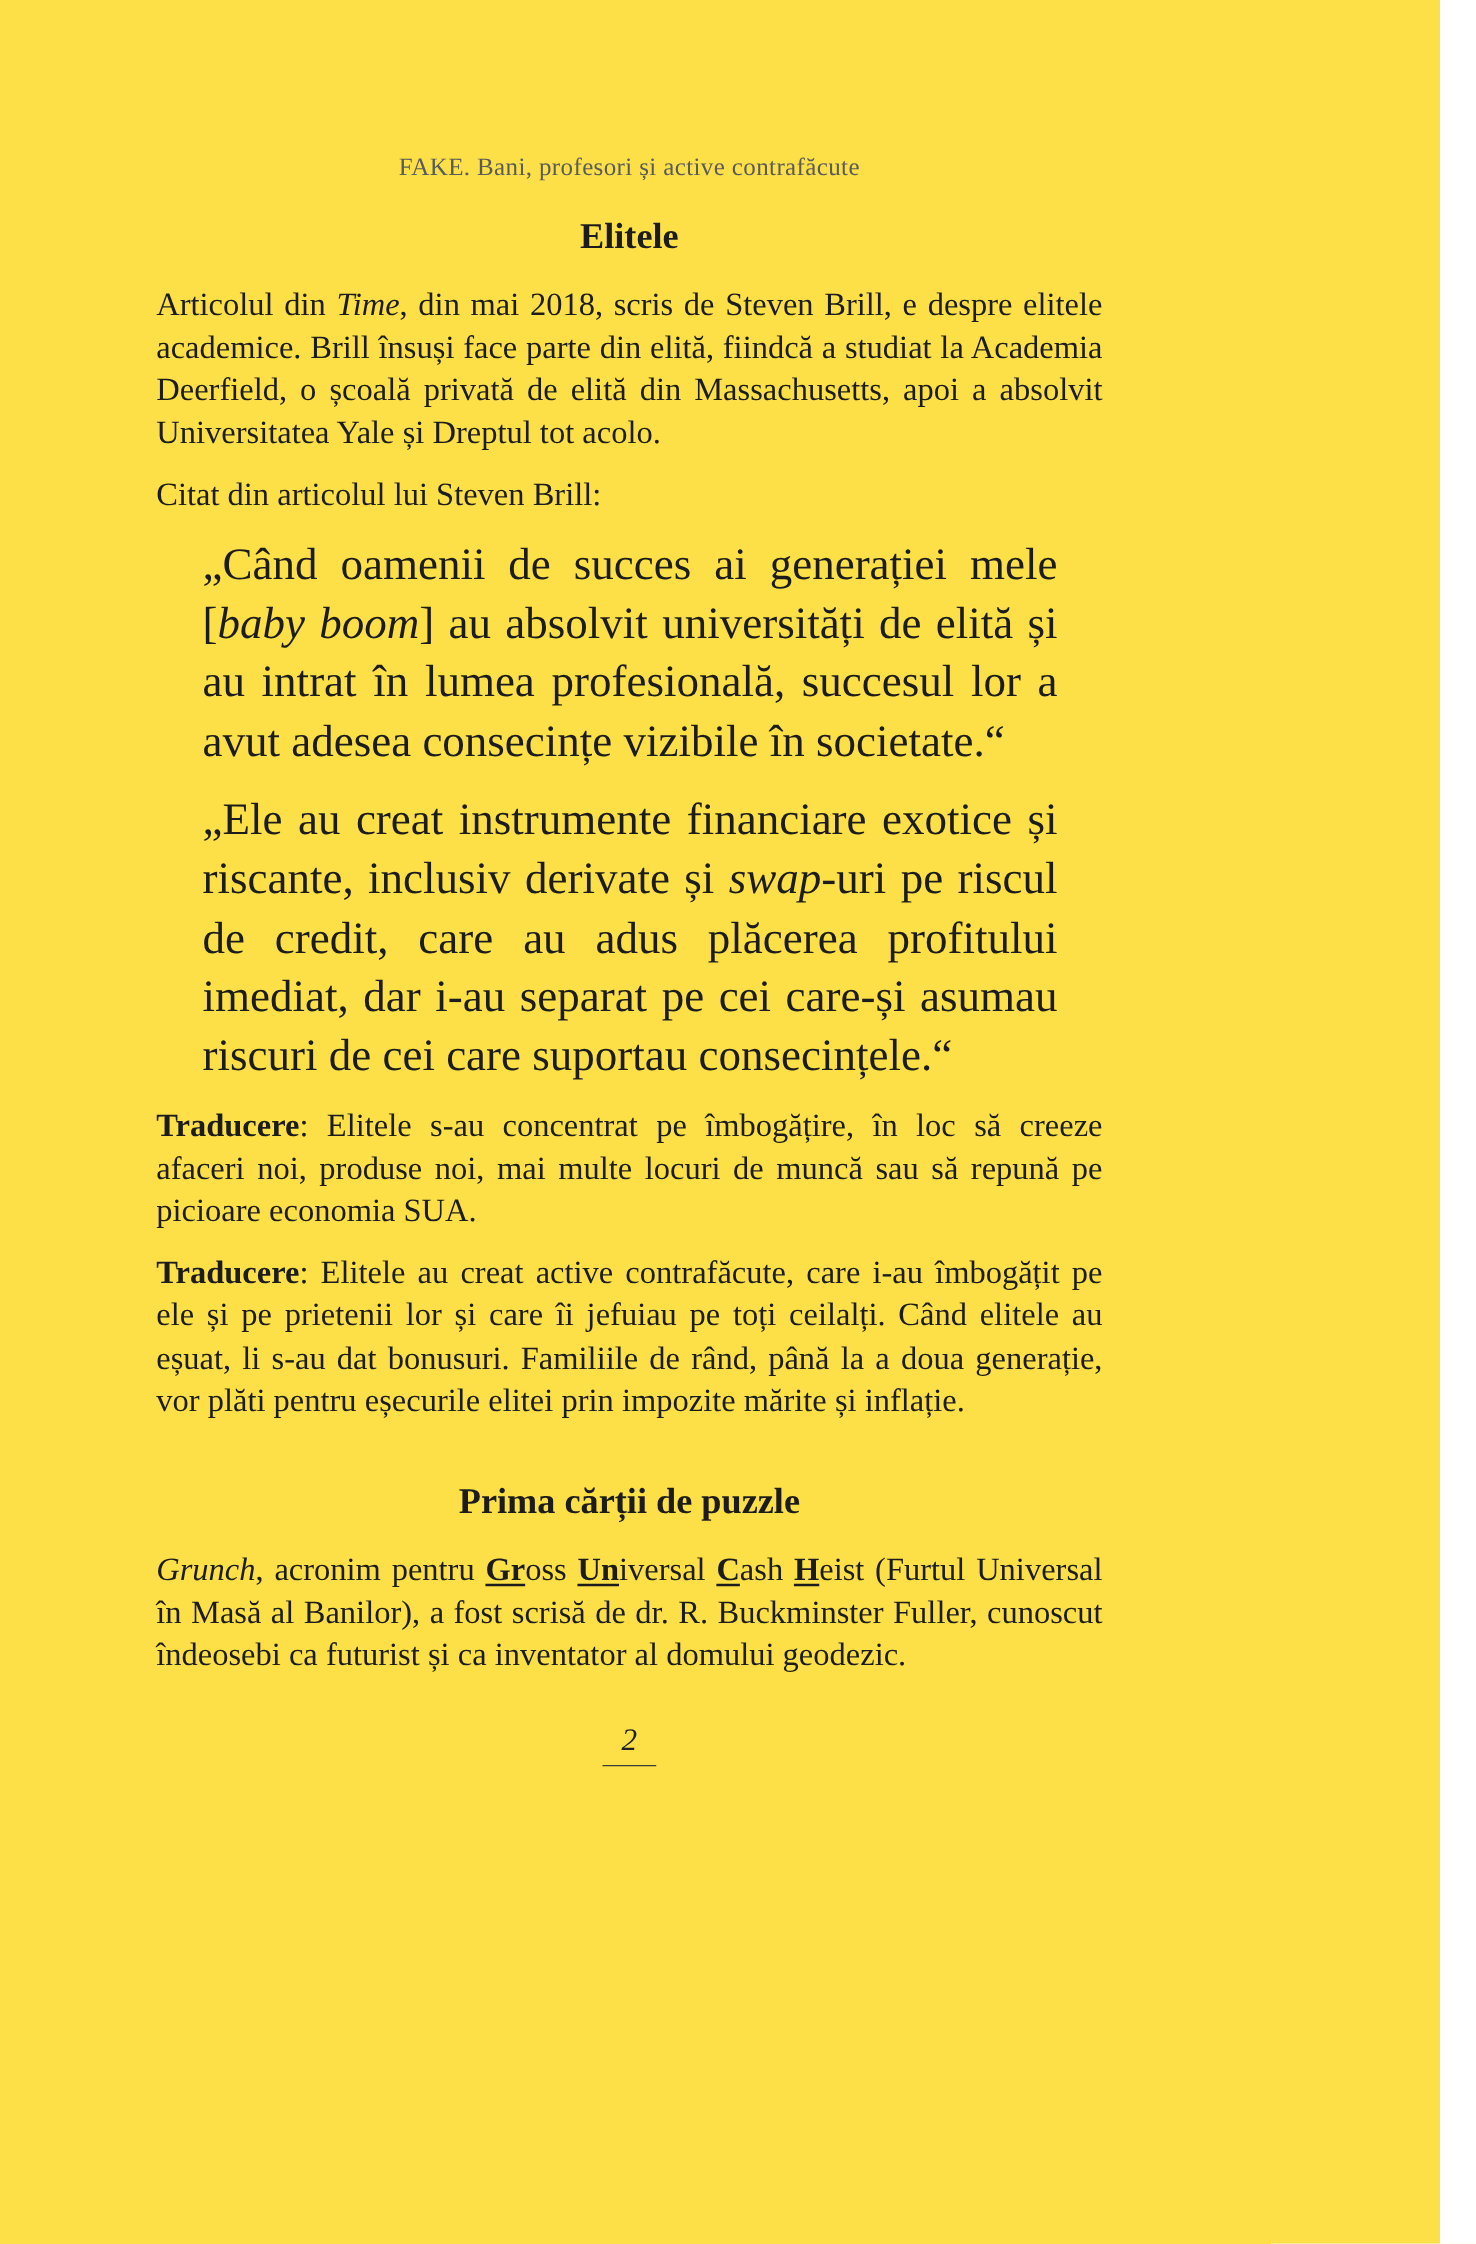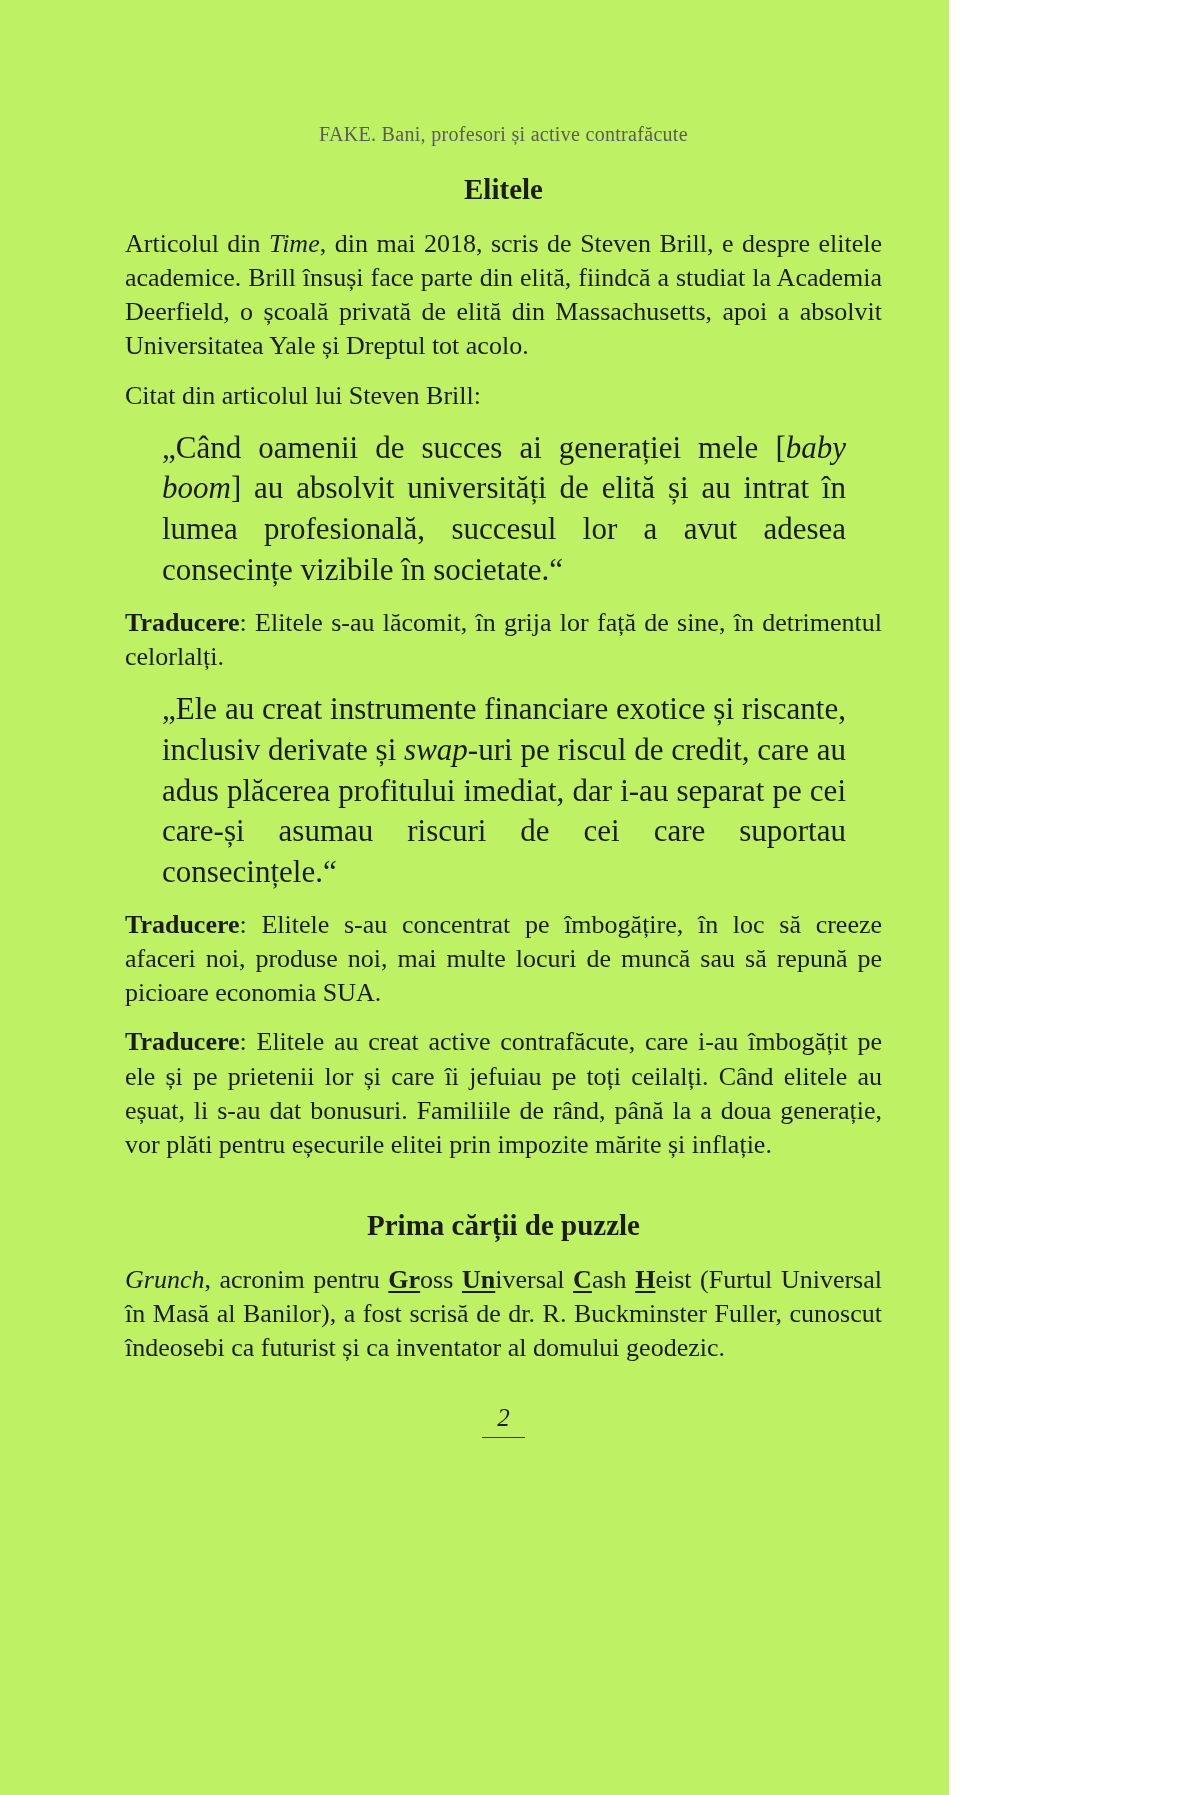--- a/index.html
+++ b/index.html
@@ -2,23 +2,23 @@
 <html lang="ro"><head>
 <meta charset="utf-8">
 <style>
   html, body {
     margin: 0;
     padding: 0;
     background: #ffffff;
   }
   .sheet {
     position: relative;
-    width: 949px;
+    width: 1152px;
     height: 1795px;
-    background: #bef264;
+    background: #fde047;
     font-family: "Liberation Serif", "DejaVu Serif", serif;
     color: #1c1c1c;
     overflow: hidden;
   }
   .column {
     position: absolute;
     left: 125px;
     top: 122px;
     width: 757px;
   }
@@ -39,21 +39,21 @@
     text-align: center;
   }
   .h2 { margin-top: 46px; }
   .p {
     font-size: 26px;
     line-height: 1.315;
     text-align: justify;
     margin-bottom: 15px;
   }
   .quote {
-    font-size: 31px;
+    font-size: 36px;
     line-height: 1.315;
     text-align: justify;
     margin-left: 37px;
     margin-right: 36px;
     margin-bottom: 15px;
   }
   .it { font-style: italic; }
   .bd { font-weight: bold; }
   .un { text-decoration: underline; text-underline-offset: 3px; }
   .footer {
@@ -74,21 +74,20 @@
 
 <div class="sheet">
   <div class="column">
     <div class="running-head">FAKE. Bani, profesori și active contrafăcute</div>
 
     <div>
         <h2 class="block h1"><span>Elitele</span></h2>
         <p class="block p"><span>Articolul din </span><span class="it">Time</span><span>, din mai 2018, scris de Steven Brill, e despre elitele academice. Brill însuși face parte din elită, fiindcă a studiat la Academia Deerfield, o școală privată de elită din Massachusetts, apoi a absolvit Universitatea Yale și Dreptul tot acolo.</span></p>
         <p class="block p"><span>Citat din articolul lui Steven Brill:</span></p>
         <p class="block quote"><span>„Când oamenii de succes ai generației mele [</span><span class="it">baby boom</span><span>] au absolvit universități de elită și au intrat în lumea profesională, succesul lor a avut adesea consecințe vizibile în societate.“</span></p>
-        <p class="block p"><span class="bd">Traducere</span><span>: Elitele s-au lăcomit, în grija lor față de sine, în detrimentul celorlalți.</span></p>
         <p class="block quote"><span>„Ele au creat instrumente financiare exotice și riscante, inclusiv derivate și </span><span class="it">swap</span><span>-uri pe riscul de credit, care au adus plăcerea profitului imediat, dar i-au separat pe cei care-și asumau riscuri de cei care suportau consecințele.“</span></p>
         <p class="block p"><span class="bd">Traducere</span><span>: Elitele s-au concentrat pe îmbogățire, în loc să creeze afaceri noi, produse noi, mai multe locuri de muncă sau să repună pe picioare economia SUA.</span></p>
         <p class="block p"><span class="bd">Traducere</span><span>: Elitele au creat active contrafăcute, care i-au îmbogățit pe ele și pe prietenii lor și care îi jefuiau pe toți ceilalți. Când elitele au eșuat, li s-au dat bonusuri. Familiile de rând, până la a doua generație, vor plăti pentru eșecurile elitei prin impozite mărite și inflație.</span></p>
         <h2 class="block h2"><span>Prima cărții de puzzle</span></h2>
         <p class="block p"><span class="it">Grunch</span><span>, acronim pentru </span><span class="bd un">Gr</span><span>oss </span><span class="bd un">Un</span><span>iversal </span><span class="bd un">C</span><span>ash </span><span class="bd un">H</span><span>eist (Furtul Universal în Masă al Banilor), a fost scrisă de dr. R. Buckminster Fuller, cunoscut îndeosebi ca futurist și ca inventator al domului geodezic.</span></p>
       </div>
 
     <div class="footer">
       <span class="pagenum">2</span>
     </div>

